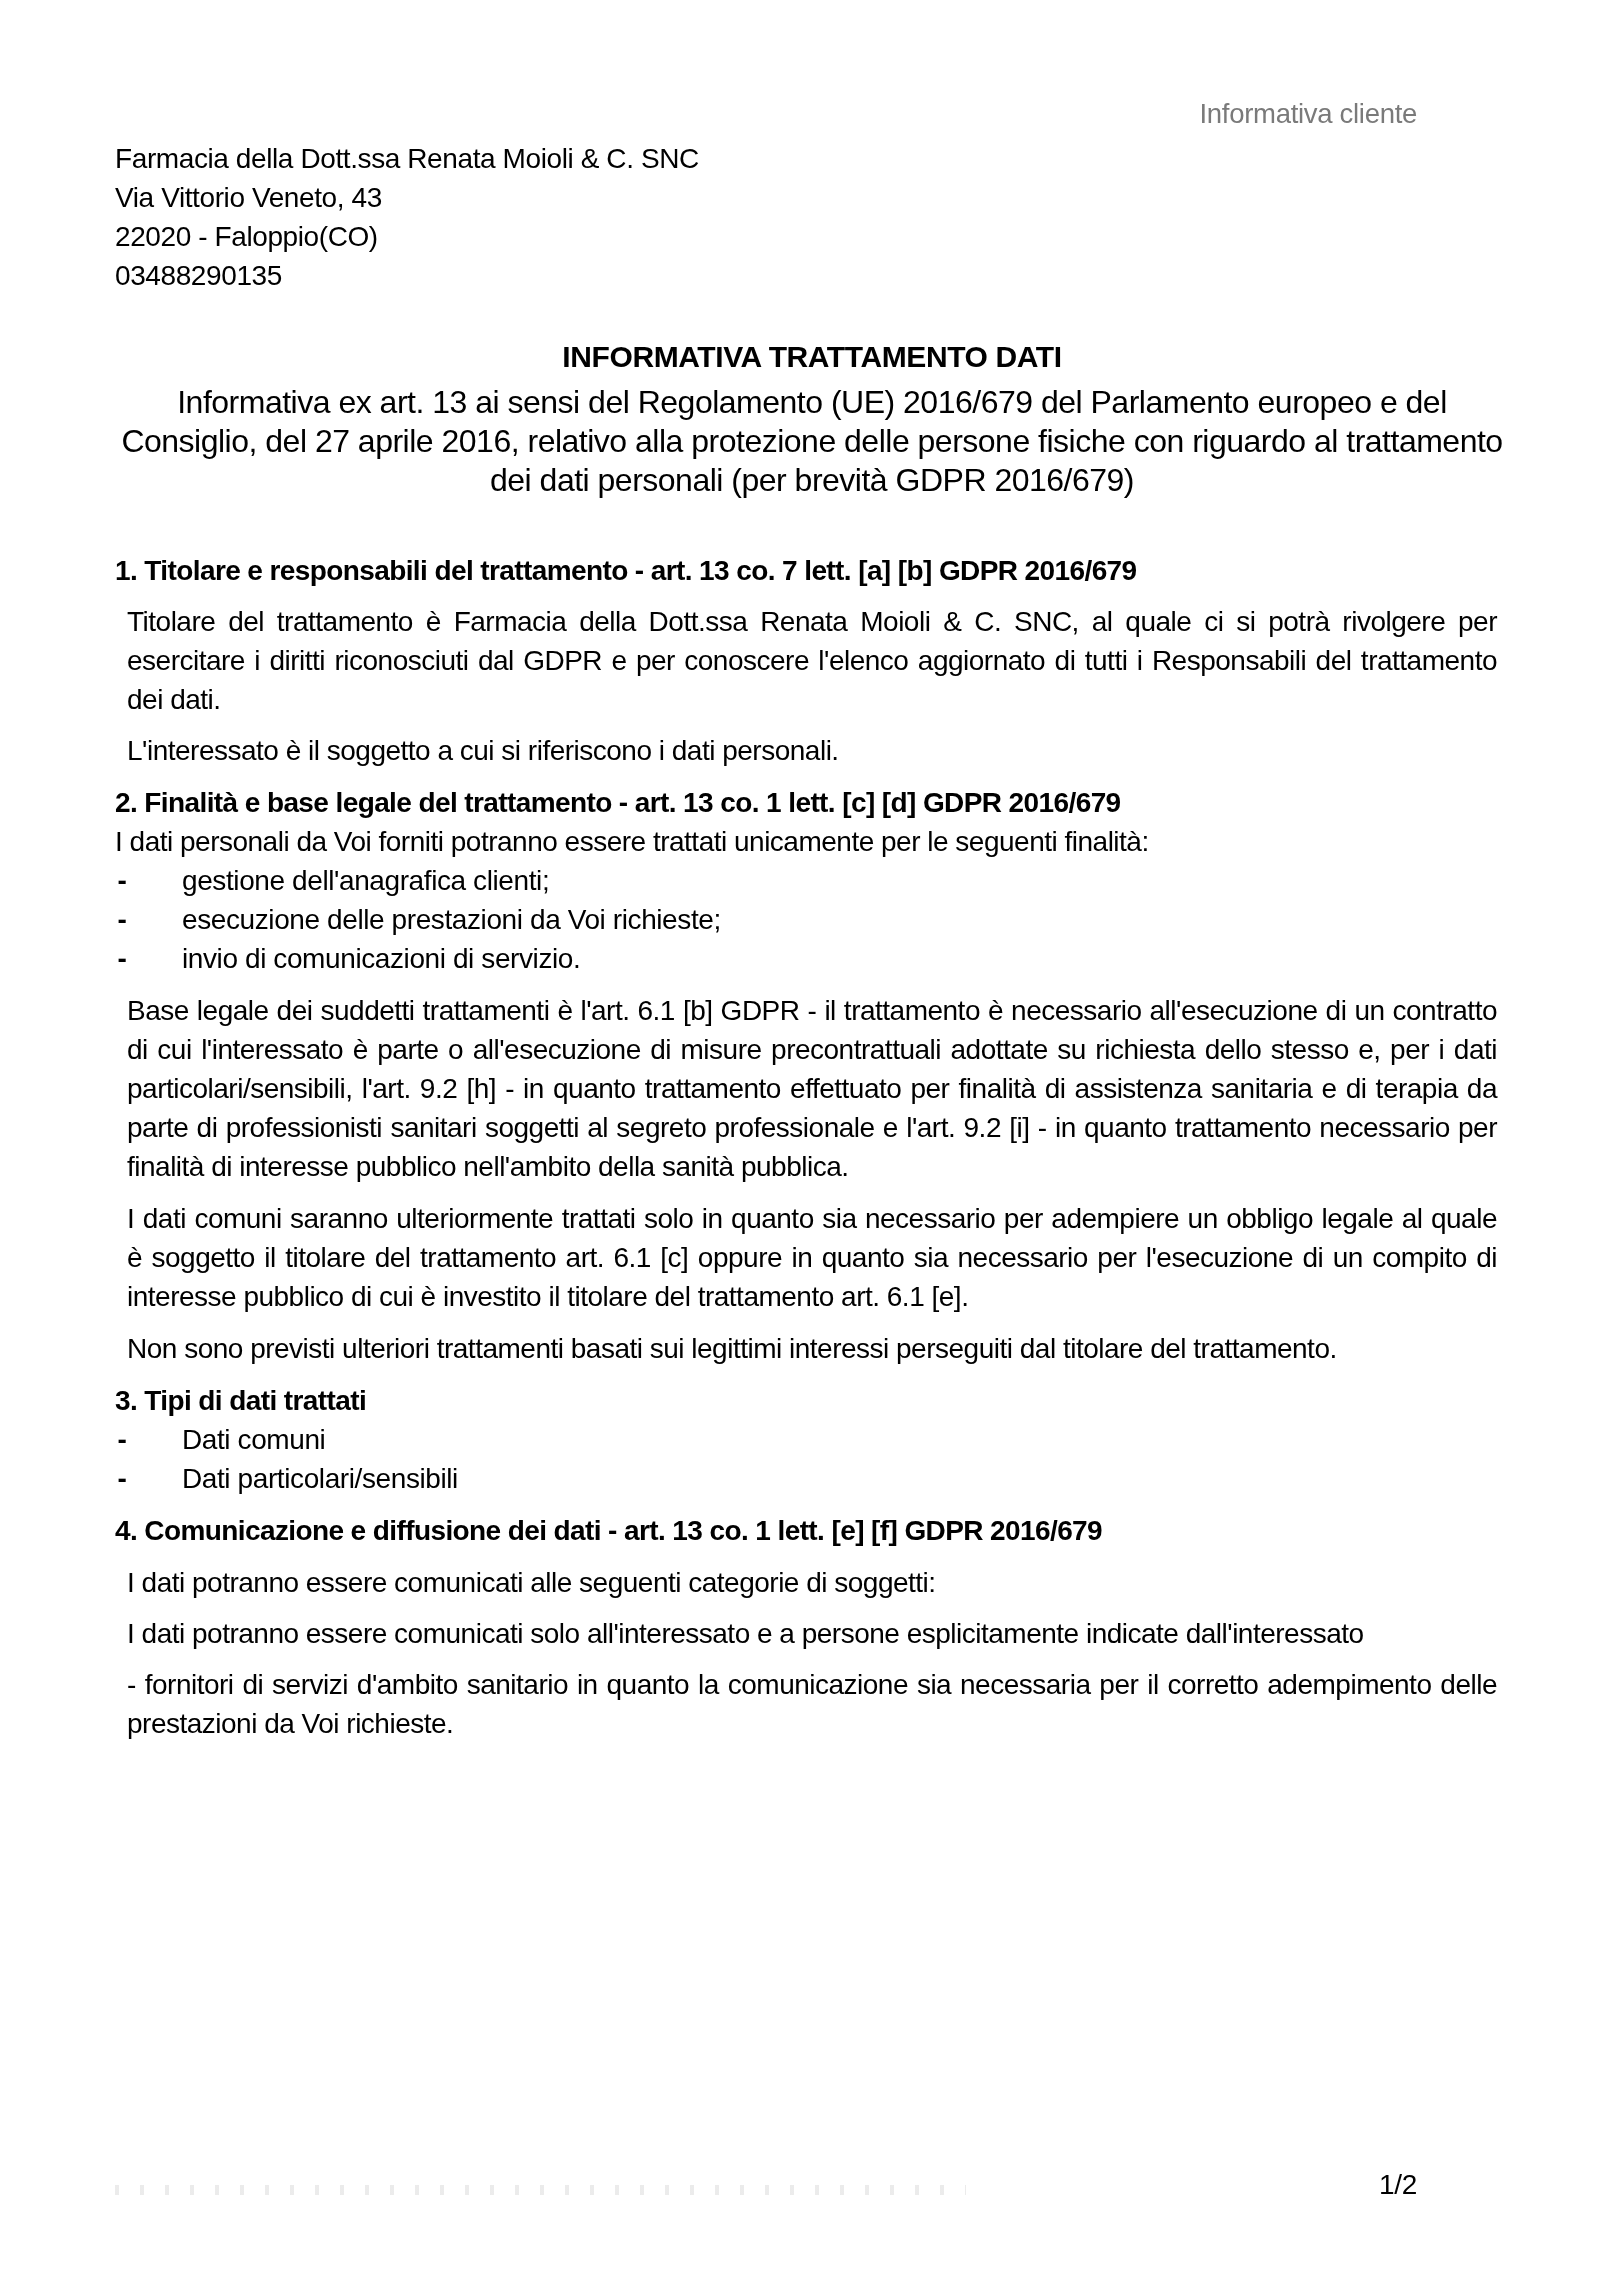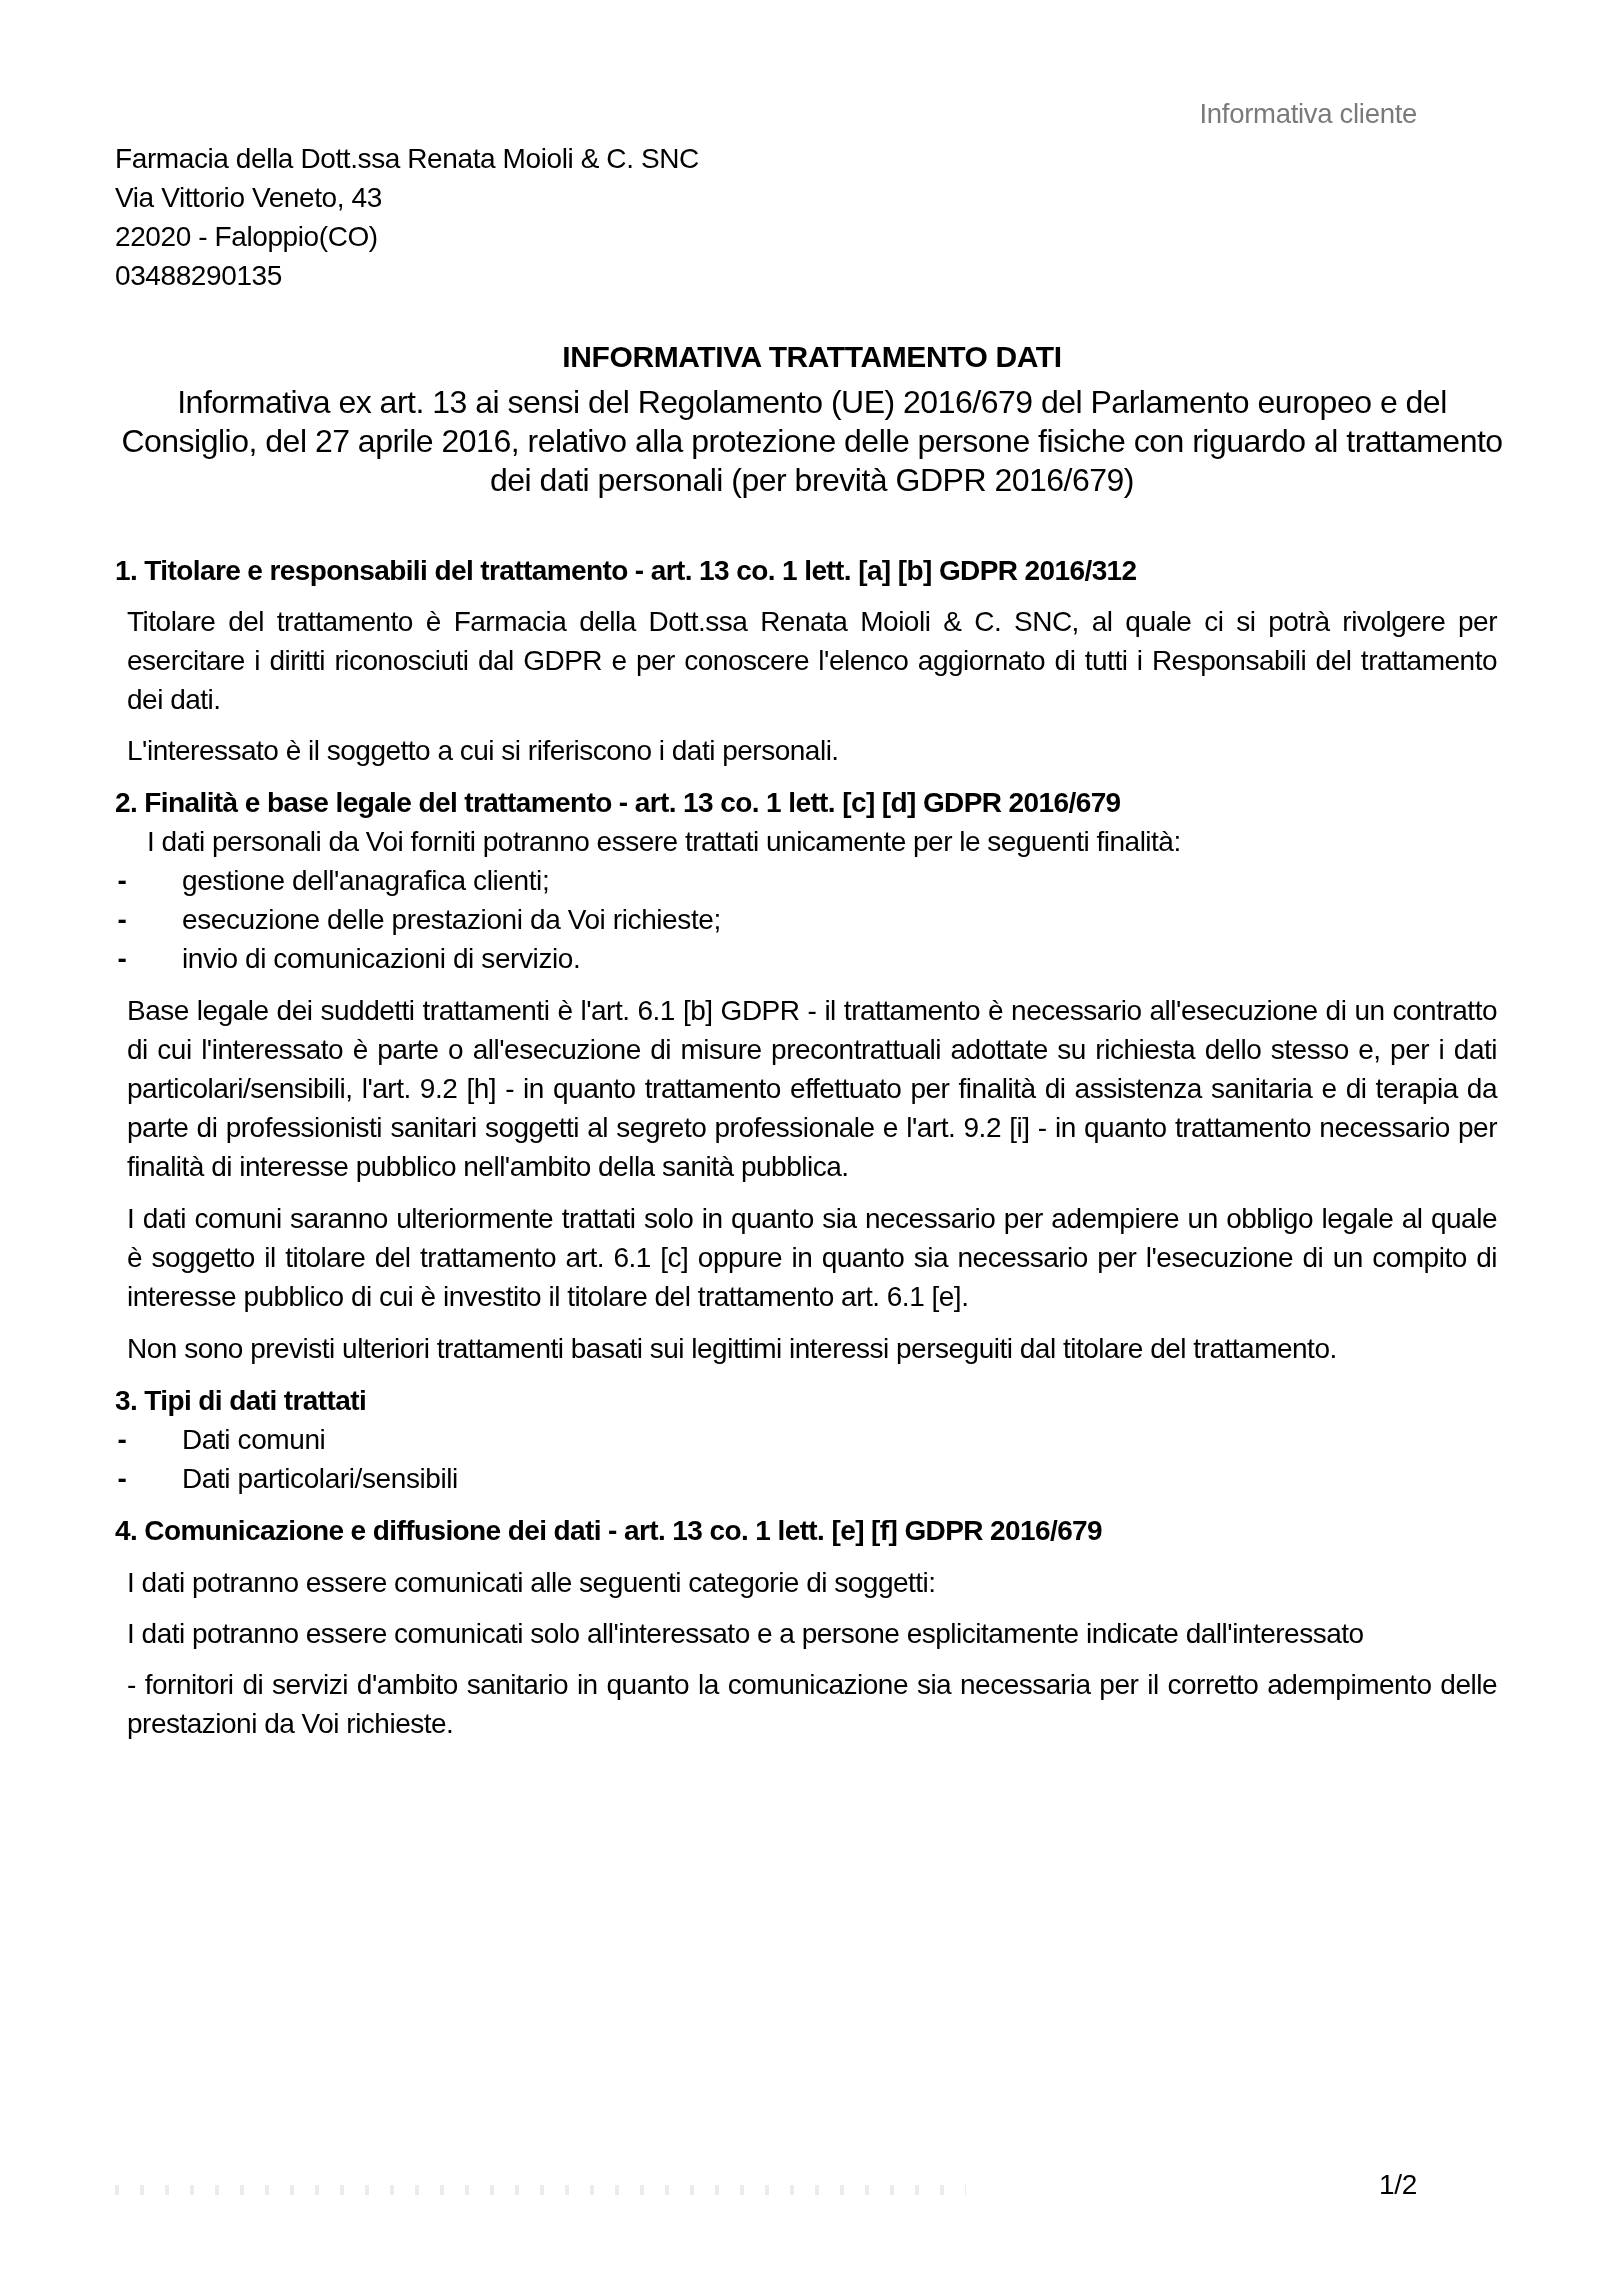--- a/index.html
+++ b/index.html
@@ -9,21 +9,21 @@
   .running-header { position: absolute; top: 98px; right: 115px; font-size: 27.5px; color: #7a7a7a; letter-spacing: -0.3px; }
   .sender { position: absolute; left: 115px; top: 139px; font-size: 28px; line-height: 39px; letter-spacing: -0.4px; }
   .sender div { white-space: nowrap; }
   .content { position: absolute; left: 115px; width: 1394px; top: 334px; }
   .doc-title { text-align: center; font-weight: bold; font-size: 30px; line-height: 46px; letter-spacing: -0.4px; margin: 0 0 2.6px 0; }
   .doc-subtitle { text-align: center; font-size: 32px; line-height: 39px; letter-spacing: -0.5px; margin: 0 0 51px 0; }
   .section { margin: 0 0 13px 0; }
   .section-heading { font-weight: bold; font-size: 28px; line-height: 39px; letter-spacing: -0.6px; white-space: nowrap; }
   .para { font-size: 28px; line-height: 39px; letter-spacing: -0.5px; text-align: justify; margin: 12px; }
   .para.gap { margin-top: 13px; }
-  .plain-line { font-size: 28px; line-height: 39px; letter-spacing: -0.5px; white-space: nowrap; margin-left: 32px; }
+  .plain-line { font-size: 28px; line-height: 39px; letter-spacing: -0.5px; white-space: nowrap; }
   ul.dash-list { list-style: none; margin: 0; padding: 0; }
   ul.dash-list li { position: relative; padding-left: 67px; font-size: 28px; line-height: 39px; letter-spacing: -0.4px; }
   ul.dash-list li .bullet { position: absolute; left: 2.6px; top: 0; font-weight: bold; }
   .footer { position: absolute; left: 115px; right: 115px; top: 2169px; height: 39px; }
   .footer .page-number { position: absolute; right: 0; top: 0; font-size: 28px; letter-spacing: -0.3px; }
   .footer .smudge { position: absolute; left: 0; top: 15.7px; width: 851px; height: 10.5px;
     background: repeating-linear-gradient(90deg, rgba(190,190,190,0.5) 0 3.9px, transparent 3.9px 25px); opacity: .6; }
 </style>
 </head>
 <body>
@@ -37,21 +37,21 @@
     <div>Via Vittorio Veneto, 43</div>
     <div>22020 - Faloppio(CO)</div>
     <div>03488290135</div>
   </div>
 
   <div class="content">
     <h1 class="doc-title">INFORMATIVA TRATTAMENTO DATI</h1>
     <p class="doc-subtitle">Informativa ex art. 13 ai sensi del Regolamento (UE) 2016/679 del Parlamento europeo e del Consiglio, del 27 aprile 2016, relativo alla protezione delle persone fisiche con riguardo al trattamento dei dati personali (per brevità GDPR 2016/679)</p>
 
     <div class="section">
-      <div class="section-heading">1. Titolare e responsabili del trattamento - art. 13 co. 1 lett. [a] [b] GDPR 2016/312</div>
+      <div class="section-heading">1. Titolare e responsabili del trattamento - art. 13 co. 7 lett. [a] [b] GDPR 2016/679</div>
       <p class="para">Titolare del trattamento è Farmacia della Dott.ssa Renata Moioli &amp; C. SNC, al quale ci si potrà rivolgere per esercitare i diritti riconosciuti dal GDPR e per conoscere l'elenco aggiornato di tutti i Responsabili del trattamento dei dati.</p>
       <p class="para">L'interessato è il soggetto a cui si riferiscono i dati personali.</p>
     </div>
 
     <div class="section">
       <div class="section-heading">2. Finalità e base legale del trattamento - art. 13 co. 1 lett. [c] [d] GDPR 2016/679</div>
       <div class="plain-line">I dati personali da Voi forniti potranno essere trattati unicamente per le seguenti finalità:</div>
       <ul class="dash-list">
         <li><span class="bullet">-</span><span>gestione dell'anagrafica clienti;</span></li>
         <li><span class="bullet">-</span><span>esecuzione delle prestazioni da Voi richieste;</span></li>

